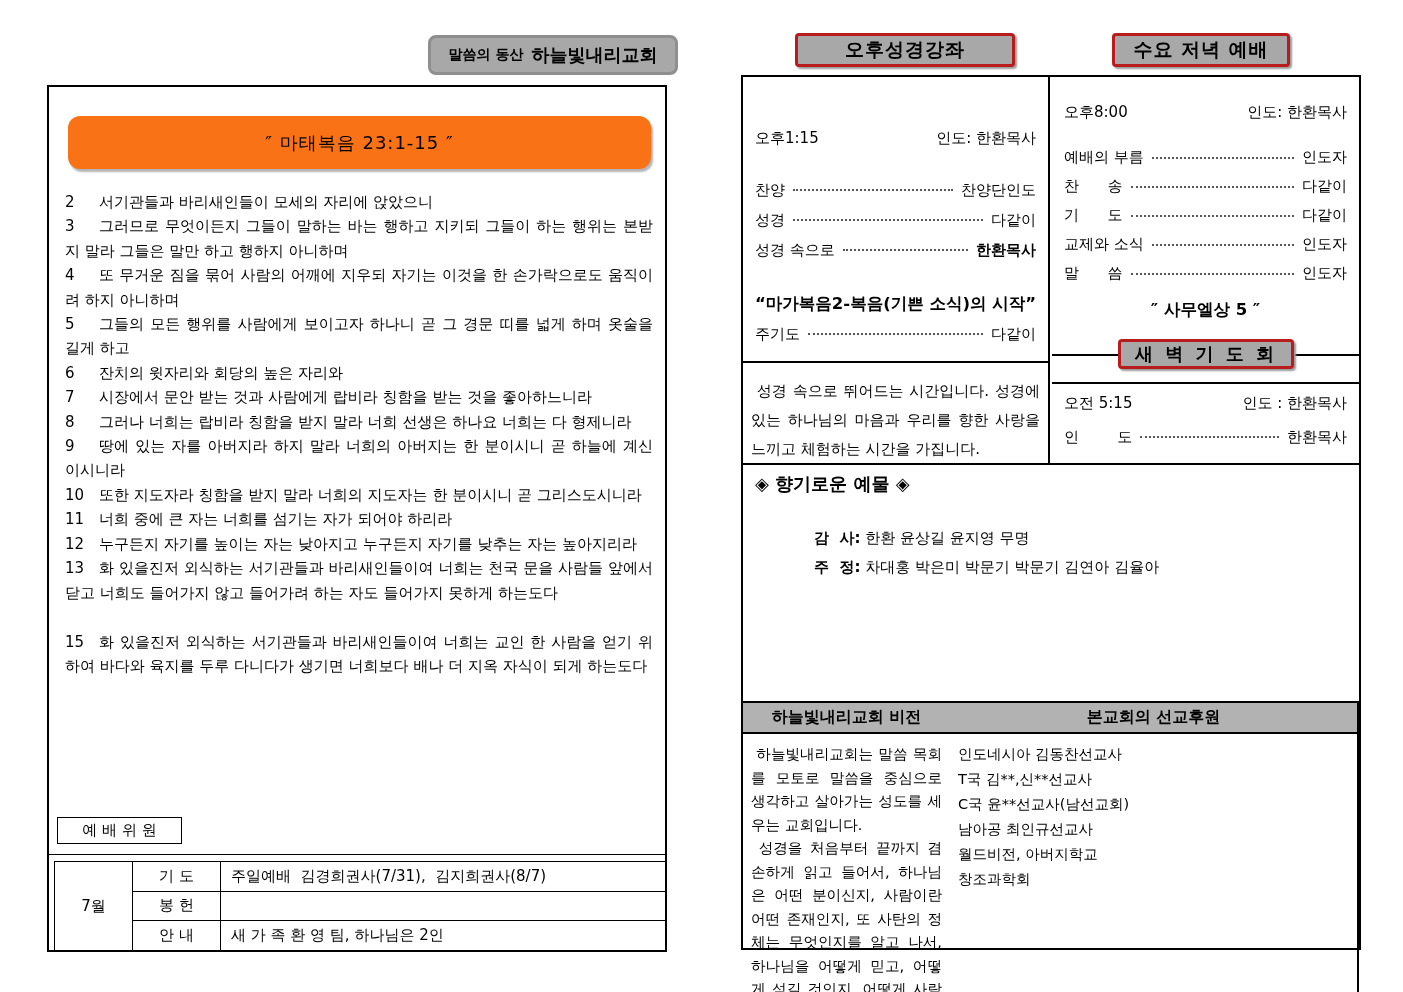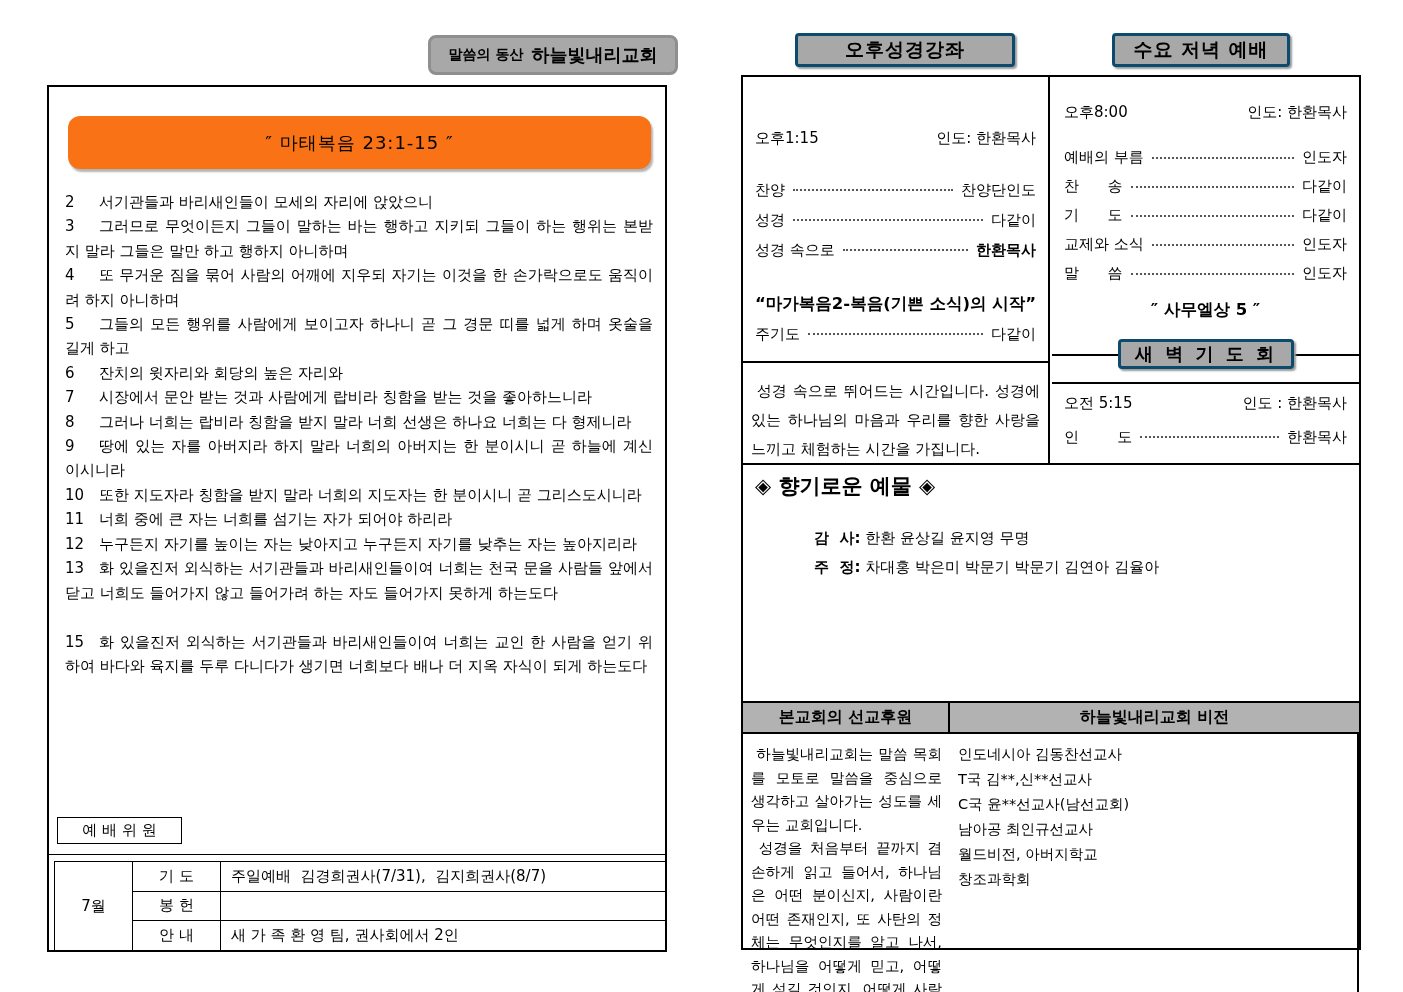--- a/index.html
+++ b/index.html
@@ -9,21 +9,21 @@
     width: 1403px; height: 992px;
     font-family: "DejaVu Sans", sans-serif;
     color:#000;
     overflow: hidden;
   }
   .abs { position:absolute; }
 
   
   .gray-btn {
     background:#a8a8a8;
-    border:3px solid #0c4a6e;
+    border:3px solid #b91c1c;
     border-radius:4px;
     box-shadow:2px 2px 2px #9a9a9a;
     display:flex; align-items:center; justify-content:center;
     font-weight:bold; font-size:19px; letter-spacing:1px;
     color:#000;
   }
 
   
   .page-left { left:47px; top:85px; width:620px; height:867px; border:2px solid #000; }
   .header-tab {
@@ -98,21 +98,21 @@
     position:absolute; left:66px; top:-15px; width:176px; height:30px;
     font-size:18px; letter-spacing:3px; z-index:2;
   }
   .desc-par {
     position:absolute; left:0; top:294px; width:100%;
     padding:6px 8px; font-size:15px; line-height:29px;
     text-align:justify; white-space:pre-wrap;
   }
 
   .box-offerings { left:741px; top:463px; width:620px; height:240px; border:2px solid #000; }
-  .off-title { position:absolute; left:12px; top:7px; font-weight:bold; font-size:21px; }
+  .off-title { position:absolute; left:12px; top:7px; font-weight:bold; font-size:18px; }
   .off-row { position:absolute; left:12px; font-size:15px; white-space:pre; }
   .off-row .lbl { font-weight:bold;margin-left:40px; }
 
   .box-bottom { left:741px; top:701px; width:620px; height:249px; border:2px solid #000;
     display:grid; grid-template-columns:207px 1fr; grid-template-rows:31px 1fr; }
   .bt-head {
     background:#b2b2b2; border-bottom:2px solid #000;
     display:flex; align-items:center; justify-content:center;
     font-weight:bold; font-size:16px;
   }
@@ -157,21 +157,21 @@
       <td class="c col-month" rowspan="3">7월</td>
       <td class="c col-role">기 도</td>
       <td>주일예배  김경희권사(7/31),  김지희권사(8/7)</td>
     </tr>
     <tr>
       <td class="c col-role">봉 헌</td>
       <td></td>
     </tr>
     <tr>
       <td class="c col-role">안 내</td>
-      <td>새 가 족 환 영 팀, 권사회에서 2인</td>
+      <td>새 가 족 환 영 팀, 하나님은 2인</td>
     </tr>
   </tbody>
     </table>
 </div>
 
 <div class="abs gray-btn btn-afternoon">오후성경강좌</div>
 <div class="abs gray-btn btn-wednesday">수요 저녁 예배</div>
 
 <div class="abs box-top">
 
@@ -266,22 +266,22 @@
   <div class="off-title">◈ 향기로운 예물 ◈</div>
   <div class="off-row" style="top:46px;">
     <span class="lbl">감  사:</span><span> 한환 윤상길 윤지영 무명</span>
   </div>
   <div class="off-row" style="top:75px;">
     <span class="lbl">주  정:</span><span> 차대홍 박은미 박문기 박문기 김연아 김율아</span>
   </div>
 </div>
 
 <div class="abs box-bottom">
+  <div class="bt-head">하늘빛내리교회 비전</div>
   <div class="bt-head first">본교회의 선교후원</div>
-  <div class="bt-head">하늘빛내리교회 비전</div>
   <div class="bt-cell vision">
     <p> 하늘빛내리교회는 말씀 목회를 모토로 말씀을 중심으로 생각하고 살아가는 성도를 세우는 교회입니다.</p>
     <p> 성경을 처음부터 끝까지 겸손하게 읽고 들어서, 하나님은 어떤 분이신지, 사람이란 어떤 존재인지, 또 사탄의 정체는 무엇인지를 알고 나서, 하나님을 어떻게 믿고, 어떻게 섬길 것인지, 어떻게 사람을 사랑하고 섬길 것인지, 알고 살아가는 삶을 추구합니다. 그래서 하나님을 경외하고, 사랑하는 데까지 모든 성도가 함께 손잡고 발 맞추어 나아가는 것이 우리 교회가 가진 비전입니다.</p>
   </div>
   <div class="bt-cell first missions">
     <div>인도네시아 김동찬선교사</div>
     <div>T국 김**,신**선교사</div>
     <div>C국 윤**선교사(남선교회)</div>
     <div>남아공 최인규선교사</div>
     <div>월드비전, 아버지학교</div>

